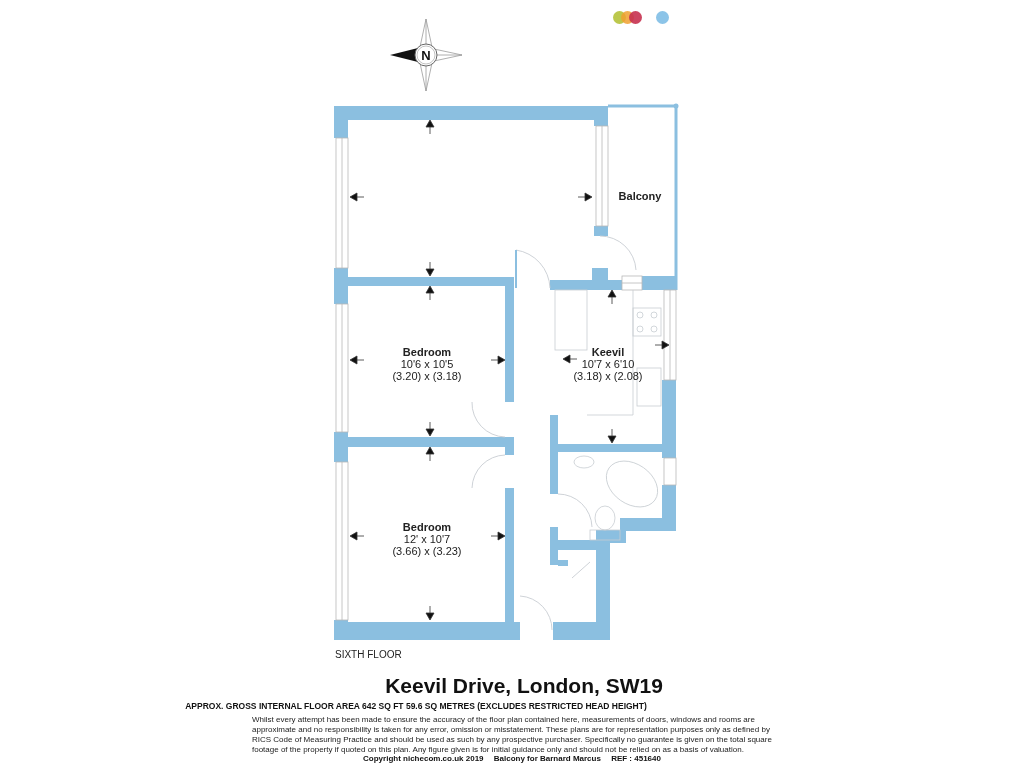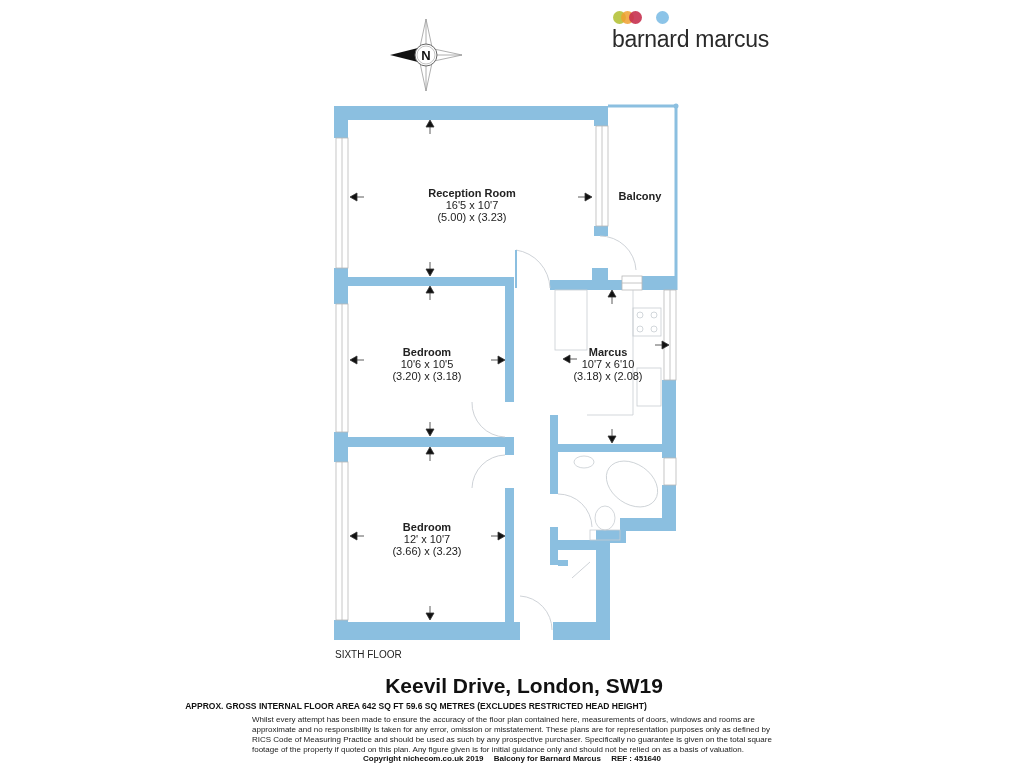--- a/index.html
+++ b/index.html
@@ -23,21 +23,20 @@
 </head>
 <body>
 
 <div class="abs logo">
   <div class="logo-dots">
     <div class="dot" style="left:0;background:#b5c23a;opacity:.9"></div>
     <div class="dot" style="left:8px;background:#f0a030;opacity:.85"></div>
     <div class="dot" style="left:16px;background:#c7314f;opacity:.9"></div>
     <div class="dot" style="left:43px;background:#8cc4e8"></div>
   </div>
-  <div class="logo-text">barnard marcus</div>
 </div>
 
 <div class="abs compass">
   <svg width="76" height="76" viewBox="0 0 76 76">
     <g fill="none" stroke="#9a9a9a" stroke-width="0.8">
       <polygon points="38,2 44,30 38,38 32,30"></polygon>
       <polygon points="38,74 44,46 38,38 32,46"></polygon>
       <polygon points="74,38 46,32 38,38 46,44"></polygon>
       <line x1="38" y1="2" x2="38" y2="74"></line>
       <line x1="38" y1="38" x2="74" y2="38"></line>
@@ -173,35 +172,30 @@
         <line x1="612" y1="297" x2="612" y2="304"></line>
       <polygon points="612,443 608,436 616,436"></polygon>
         <line x1="612" y1="429" x2="612" y2="436"></line>
       <polygon points="563,359 570,355 570,363"></polygon>
         <line x1="570" y1="359" x2="577" y2="359"></line>
       <polygon points="669,345 662,341 662,349"></polygon>
         <line x1="655" y1="345" x2="662" y2="345"></line>
     </g>
   </svg>
 
-  <div class="room-label" style="left:472px;top:187px">
-    <div class="name">Reception Room</div>
-    <div>16'5 x 10'7</div>
-    <div>(5.00) x (3.23)</div>
-  </div>
   <div class="room-label" style="left:640px;top:190px">
     <div class="name">Balcony</div>
   </div>
   <div class="room-label" style="left:427px;top:346px">
     <div class="name">Bedroom</div>
     <div>10'6 x 10'5</div>
     <div>(3.20) x (3.18)</div>
   </div>
   <div class="room-label" style="left:608px;top:346px">
-    <div class="name">Marcus</div>
+    <div class="name">Keevil</div>
     <div>10'7 x 6'10</div>
     <div>(3.18) x (2.08)</div>
   </div>
   <div class="room-label" style="left:427px;top:521px">
     <div class="name">Bedroom</div>
     <div>12' x 10'7</div>
     <div>(3.66) x (3.23)</div>
   </div>
 </div>
 

